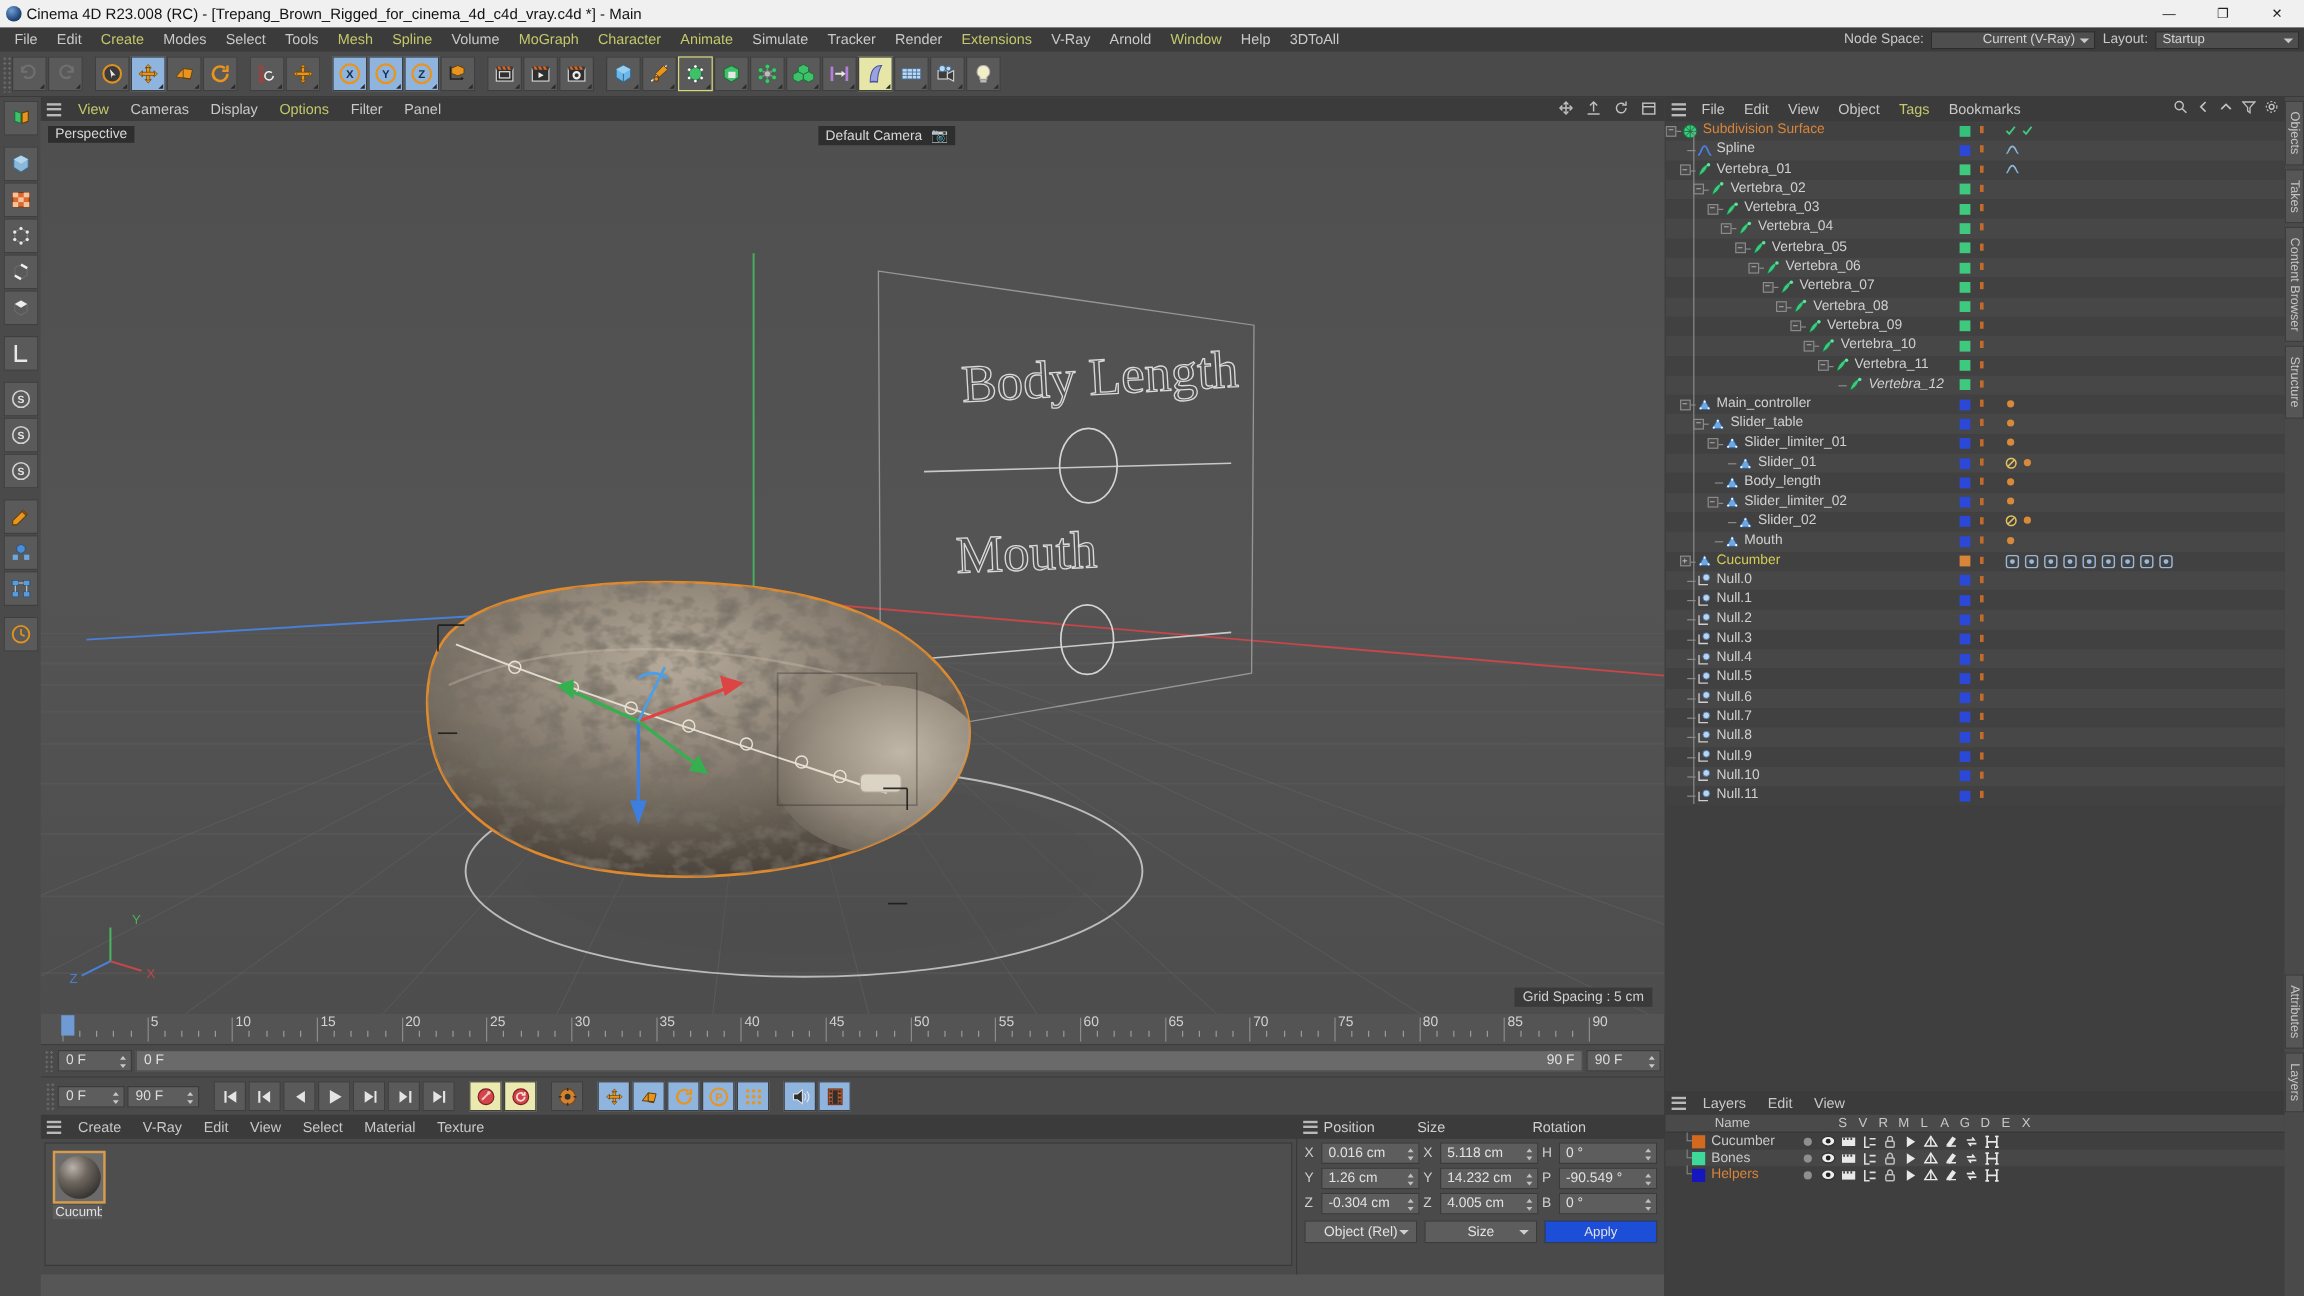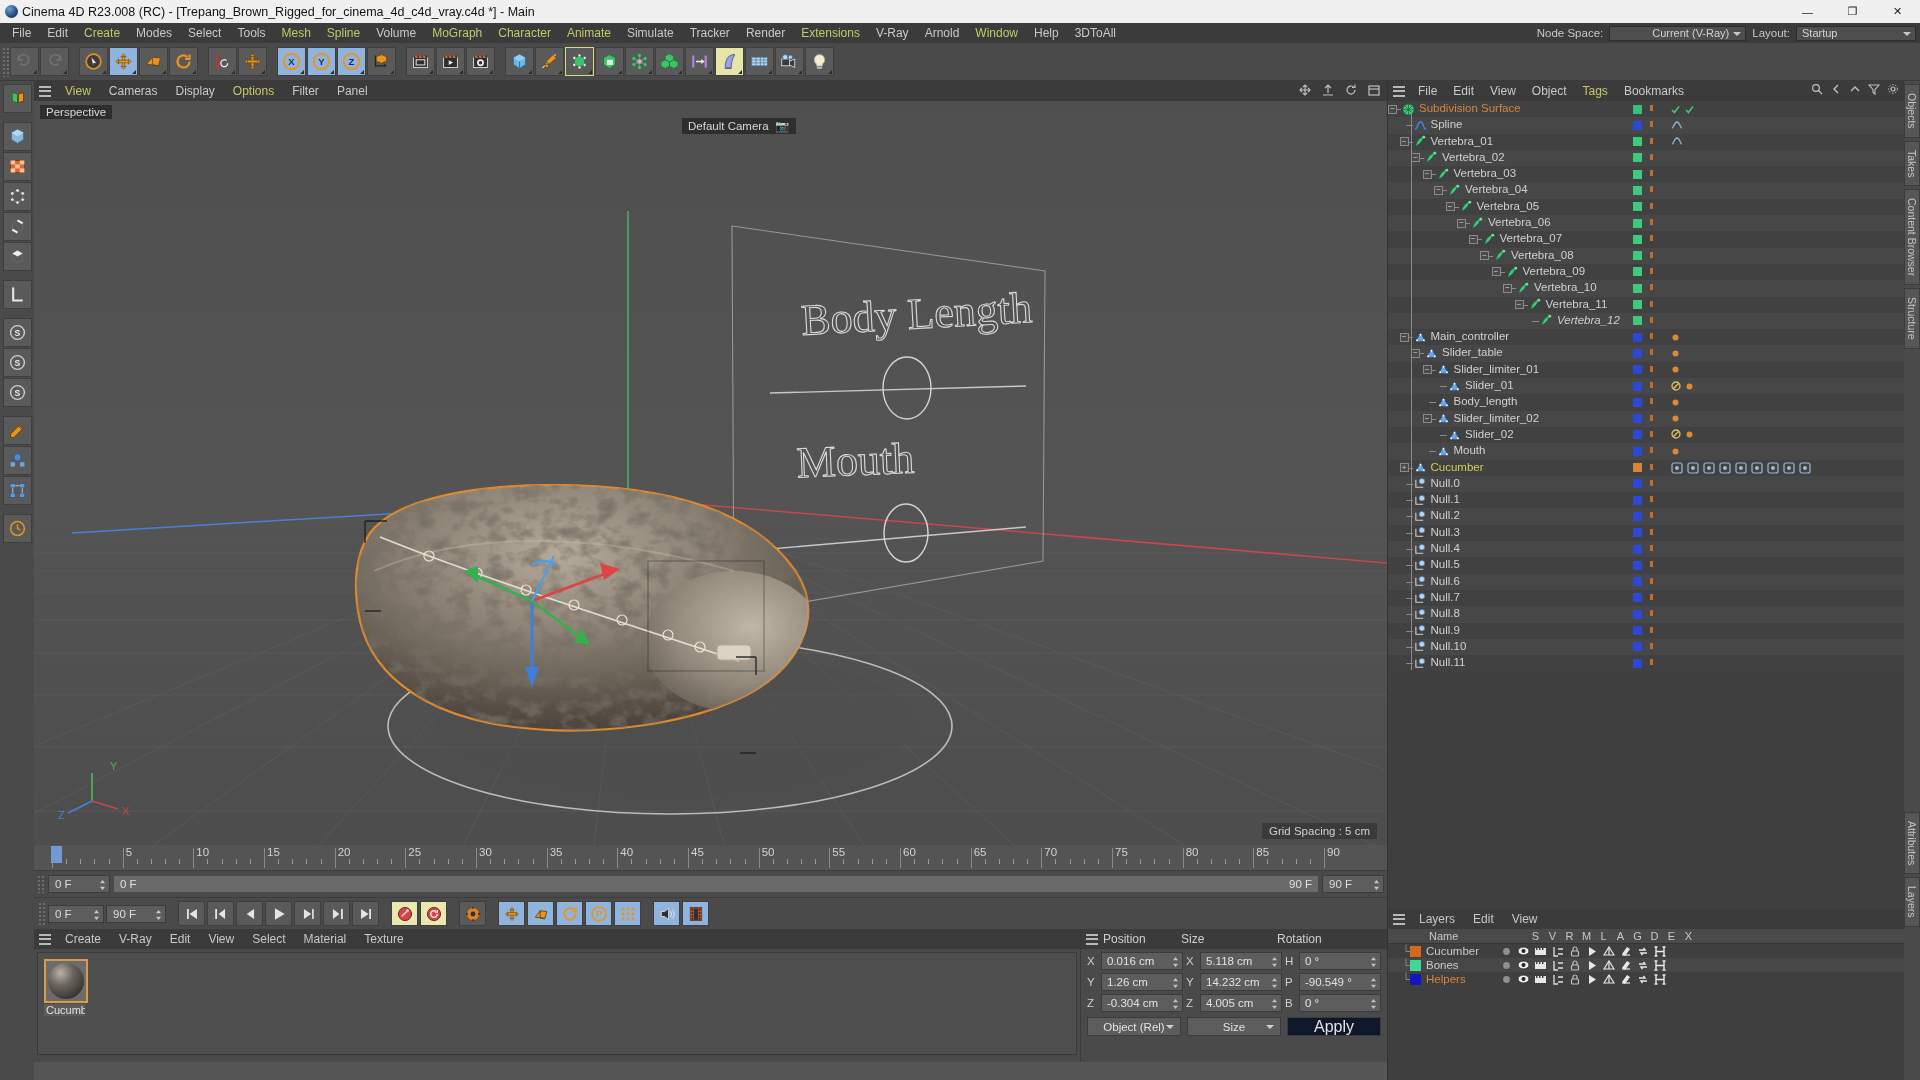--- a/index.html
+++ b/index.html
@@ -77,21 +77,21 @@
   .coordhdr{ height:20px; background:#3b3b3b; display:flex; align-items:center; font-size:12px; }
   .coordhdr span{ color:#cfcfcf; }
   .coordgrid{ padding:3px 6px 0 6px; }
   .crow{ display:flex; align-items:center; gap:3px; margin-bottom:3px;}
   .clbl{ width:11px; font-size:11.5px; color:#cfcfcf;}
   .cfield{ background:#5d5d5d;border:1px solid #3b3b3b; height:18px; flex:1; display:flex;align-items:center;padding:0 14px 0 5px; font-size:11.5px;color:#e2e2e2; position:relative;}
   .cfield .spin{position:absolute;right:3px;top:3px;}
   .cbtnrow{ display:flex; gap:6px; padding:2px 6px 0 6px;}
   .cselect{ background:#5d5d5d;border:1px solid #3b3b3b;height:19px;flex:1;display:flex;align-items:center;justify-content:center;font-size:11.5px;position:relative;color:#e2e2e2;}
   .cselect::after{content:"";position:absolute;right:6px;top:7px;border-left:4px solid transparent;border-right:4px solid transparent;border-top:4px solid #cfcfcf;}
-  .capply{ background:#0f172a;border:1px solid #3b3b3b;height:19px;flex:1;display:flex;align-items:center;justify-content:center;font-size:16px;color:#e2e2e2;}
+  .capply{ background:#1d4ed8;border:1px solid #3b3b3b;height:19px;flex:1;display:flex;align-items:center;justify-content:center;font-size:11px;color:#e2e2e2;}
 
   
   .objmgr{ background:#3f3f3f; }
   .ommenu{ height:20px; background:#3b3b3b; display:flex; align-items:center; font-size:12px; position:relative;}
   .ommenu .mi{ padding:1px 8px;}
   .ommenu .mi.hl{color:#c3c96a;}
   .om-right{ position:absolute; right:5px; top:2px; display:flex; gap:7px; align-items:center;}
   .omlist{ position:relative; overflow:hidden; }
   .orow{ height:16.3px; position:relative; display:flex; align-items:center; font-size:11.5px; }
   .orow.alt{ background:#474747; }
@@ -718,21 +718,21 @@
             <line x1="58" y1="700" x2="58" y2="672" stroke="#49b060" stroke-width="1.8"></line>
             <line x1="58" y1="700" x2="84" y2="708" stroke="#c4474a" stroke-width="1.8"></line>
             <line x1="58" y1="700" x2="34" y2="712" stroke="#4a7fd6" stroke-width="1.8"></line>
             <text x="76" y="669" fill="#49b060" font-size="11" font-family="Liberation Sans, sans-serif">Y</text>
             <text x="88" y="714" fill="#c4474a" font-size="11" font-family="Liberation Sans, sans-serif">X</text>
             <text x="24" y="718" fill="#4a7fd6" font-size="11" font-family="Liberation Sans, sans-serif">Z</text>
           </g>
         </svg>
 
         <div class="vp-label" style="left:6px; top:4px;">Perspective</div>
-        <div class="vp-label" style="left:648px; top:17px;">
+        <div class="vp-label" style="left:648px; top:4px;">
           <span>Default Camera</span>
           <span style="margin-left:4px;">📷</span>
         </div>
         <div class="gridspacing">Grid Spacing : 5 cm</div>
       </div>
 
       <div class="timeline">
         <div class="tl-ruler" id="tl-ruler">
             <div class="tl-tick major" style="left: 18px;"></div>
             <div class="tl-num" style="left: 21px;">0</div>

